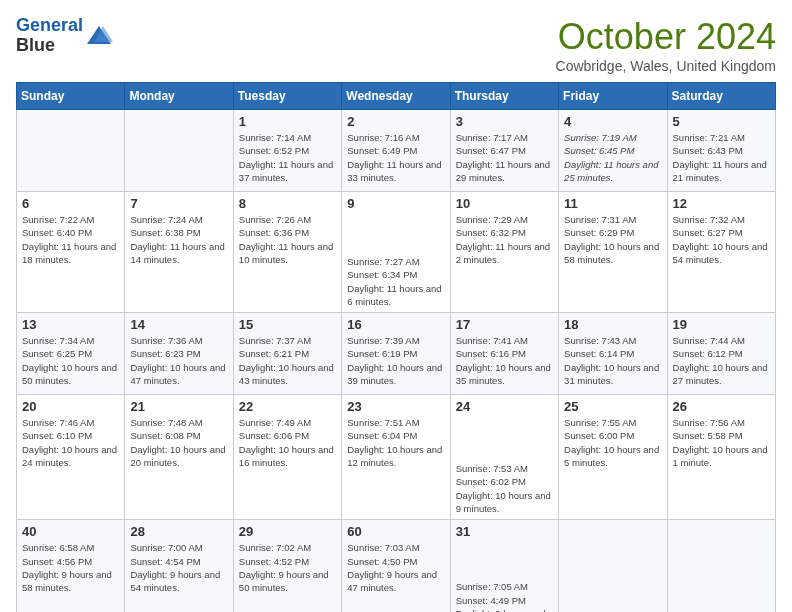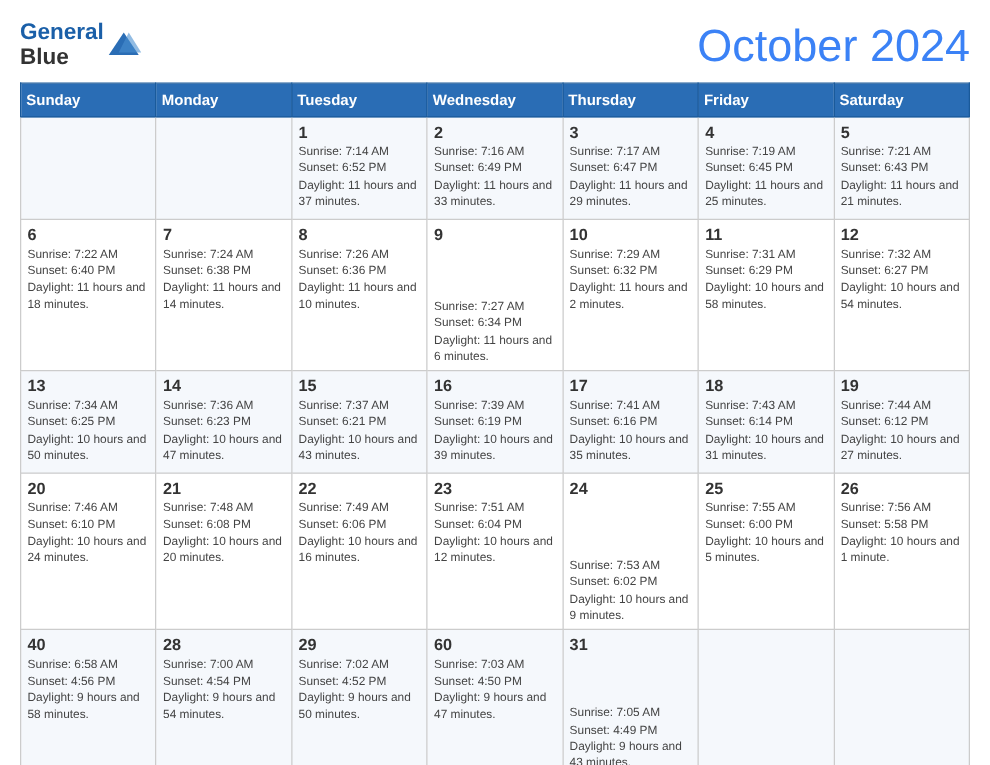--- a/index.html
+++ b/index.html
@@ -34,21 +34,21 @@
       width: 28px;
       height: 28px;
       margin-left: 2px;
     }
     .title-block {
       text-align: right;
     }
     .month-title {
       font-size: 36px;
       font-weight: normal;
-      color: #3b82f6;
+      color: #4d7c0f;
     }
     .location {
       font-size: 14px;
       color: #555;
     }
     table {
       width: 100%;
       border-collapse: collapse;
       table-layout: fixed;
     }
@@ -98,20 +98,21 @@
         <span>General</span><br>Blue
       </div>
     </div>
     <svg class="logo-icon" viewBox="0 0 28 28">
       <polygon points="14,4 26,22 2,22" fill="#2a6db5"></polygon>
       <polygon points="18,4 28,20 10,20" fill="#4a90d0" opacity="0.6"></polygon>
     </svg>
   </div>
   <div class="title-block">
     <div class="month-title">October 2024</div>
+    <div class="location">Cowbridge, Wales, United Kingdom</div>
   </div>
 </div>
 
 <table>
   <thead>
     <tr id="header-row">
         <th>Sunday</th>
         <th>Monday</th>
         <th>Tuesday</th>
         <th>Wednesday</th>
@@ -137,21 +138,21 @@
 Daylight: 11 hours and 33 minutes.</div>
         </td>
         <td>
           <span class="day-number">3</span>
           <div class="day-info" style="white-space: pre-line;">Sunrise: 7:17 AM
 Sunset: 6:47 PM
 Daylight: 11 hours and 29 minutes.</div>
         </td>
         <td>
           <span class="day-number">4</span>
-          <div class="day-info" style="white-space: pre-line;">Sunrise: 7:19 AM
+          <div class="day-info" style="white-space: pre-line; font-style: italic;">Sunrise: 7:19 AM
 Sunset: 6:45 PM
 Daylight: 11 hours and 25 minutes.</div>
         </td>
         <td>
           <span class="day-number">5</span>
           <div class="day-info" style="white-space: pre-line;">Sunrise: 7:21 AM
 Sunset: 6:43 PM
 Daylight: 11 hours and 21 minutes.</div>
         </td>
       </tr>

